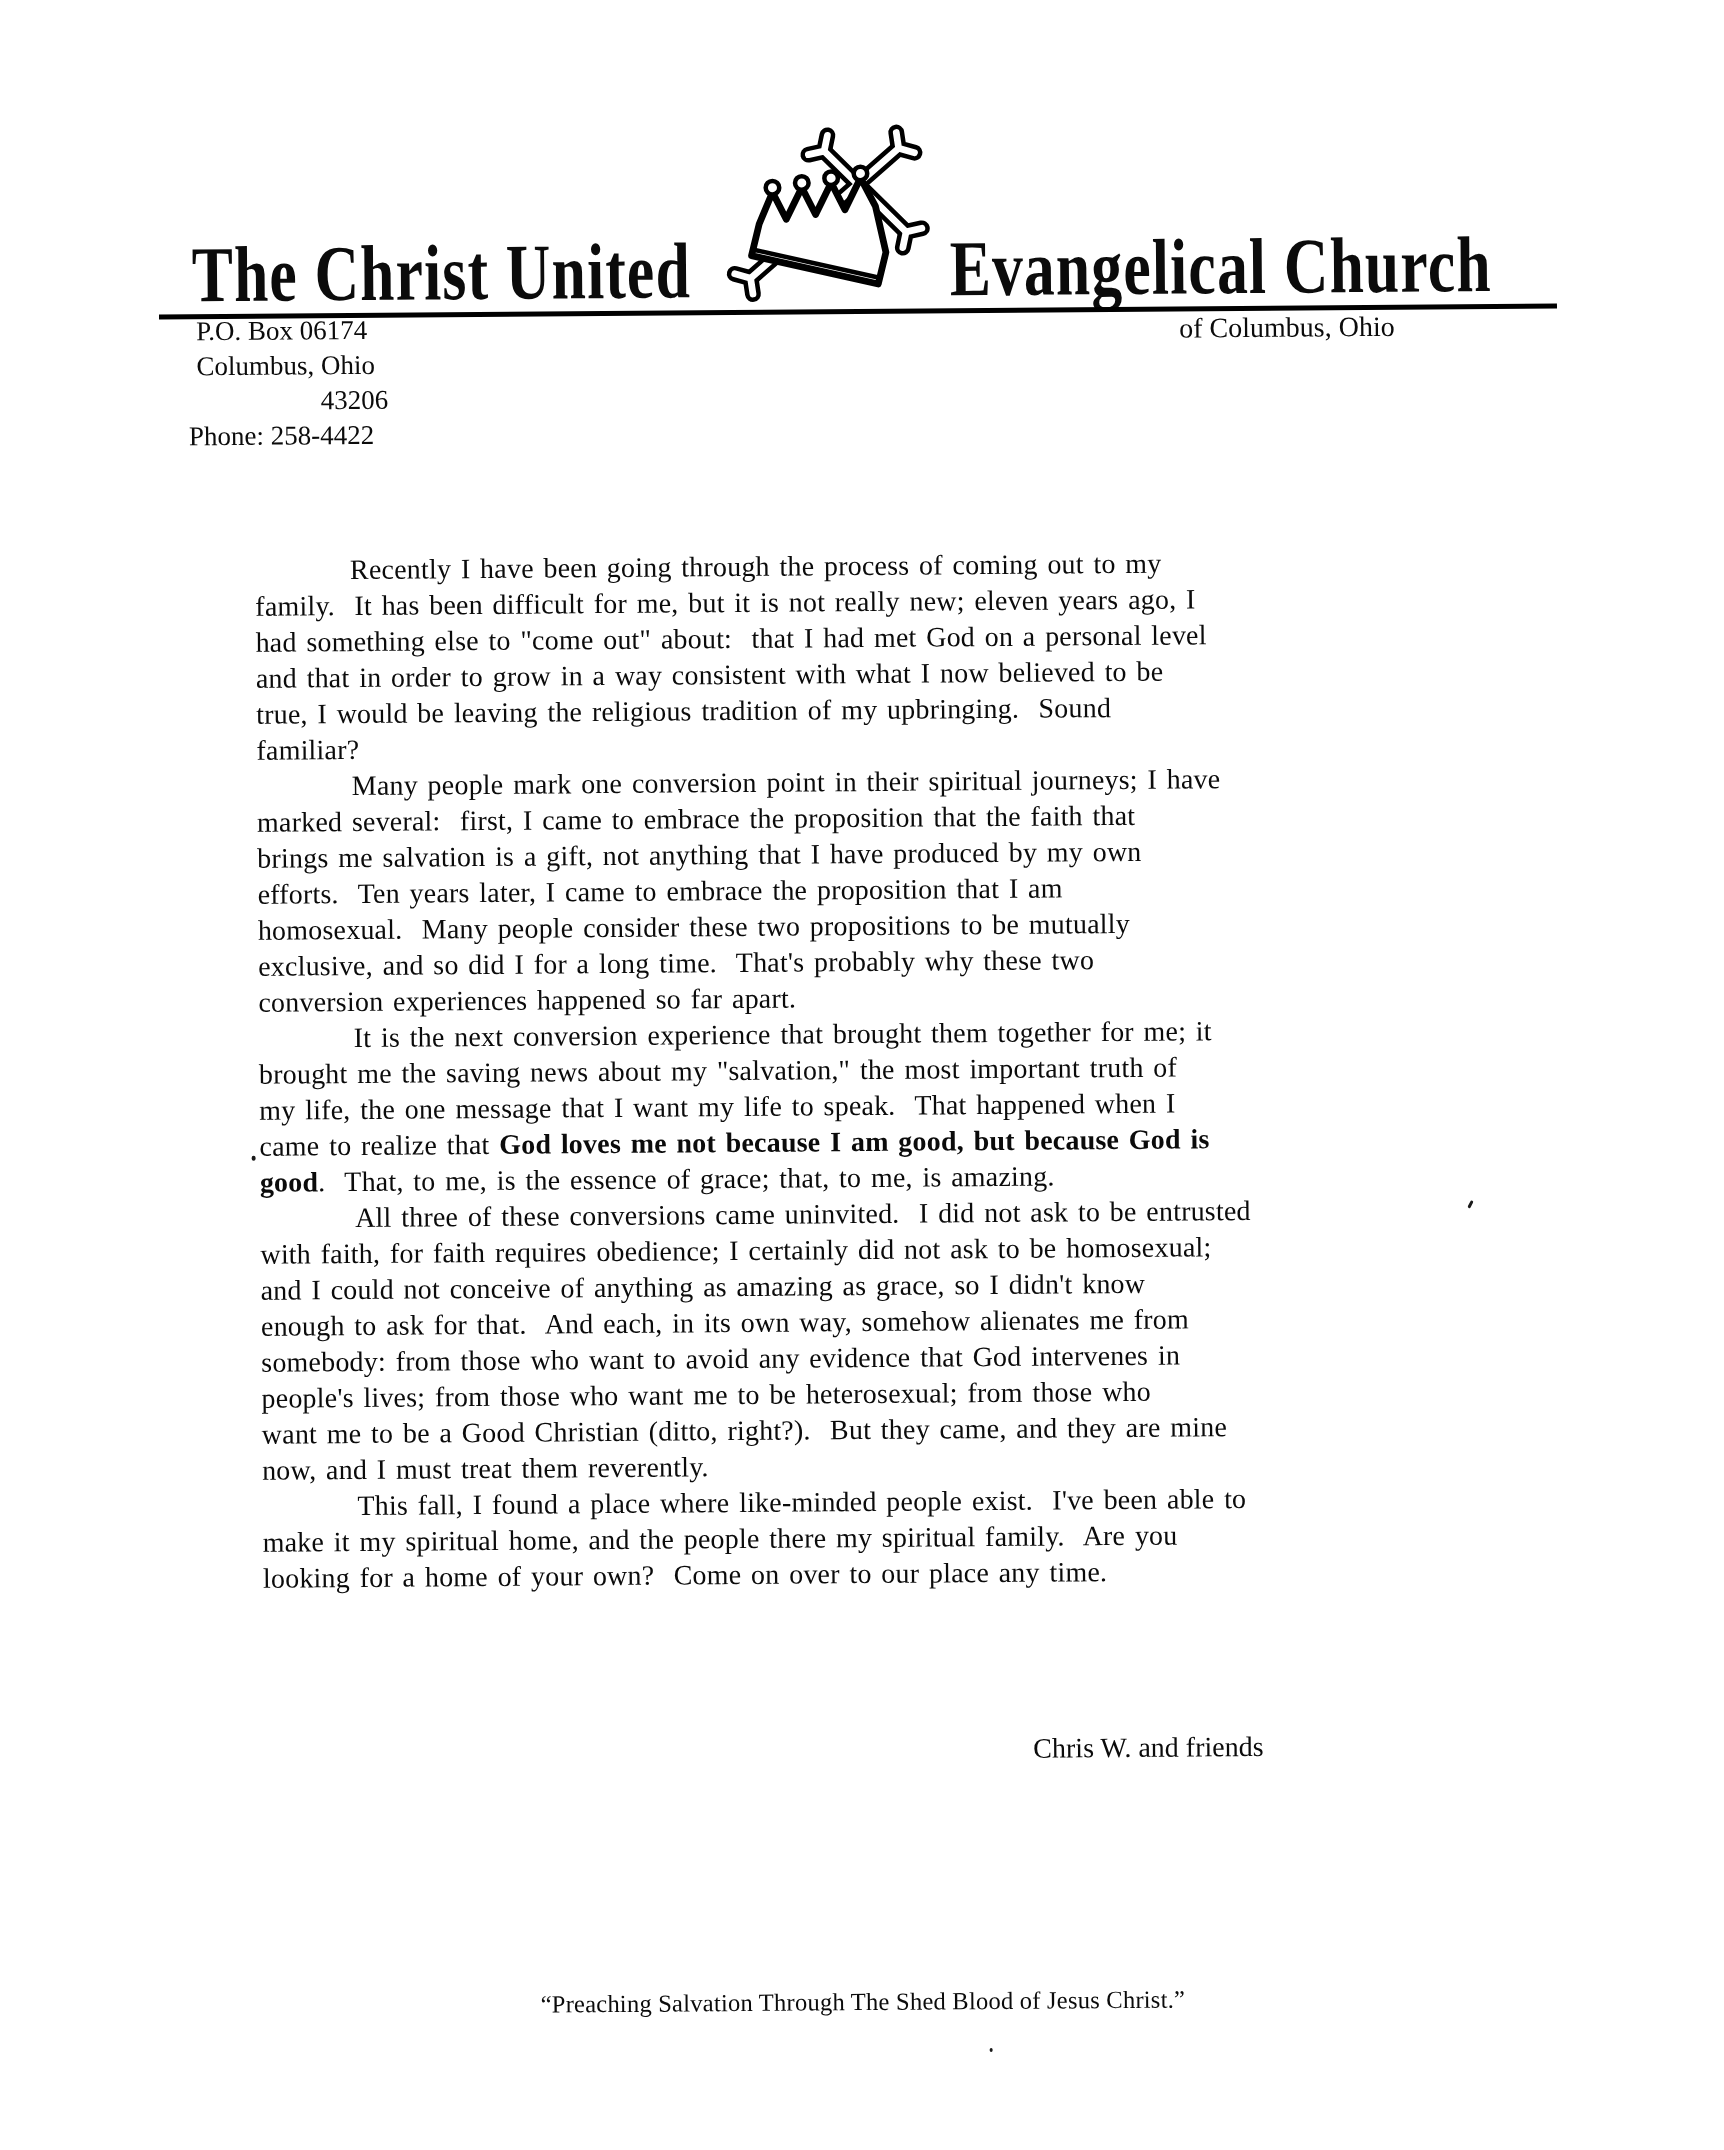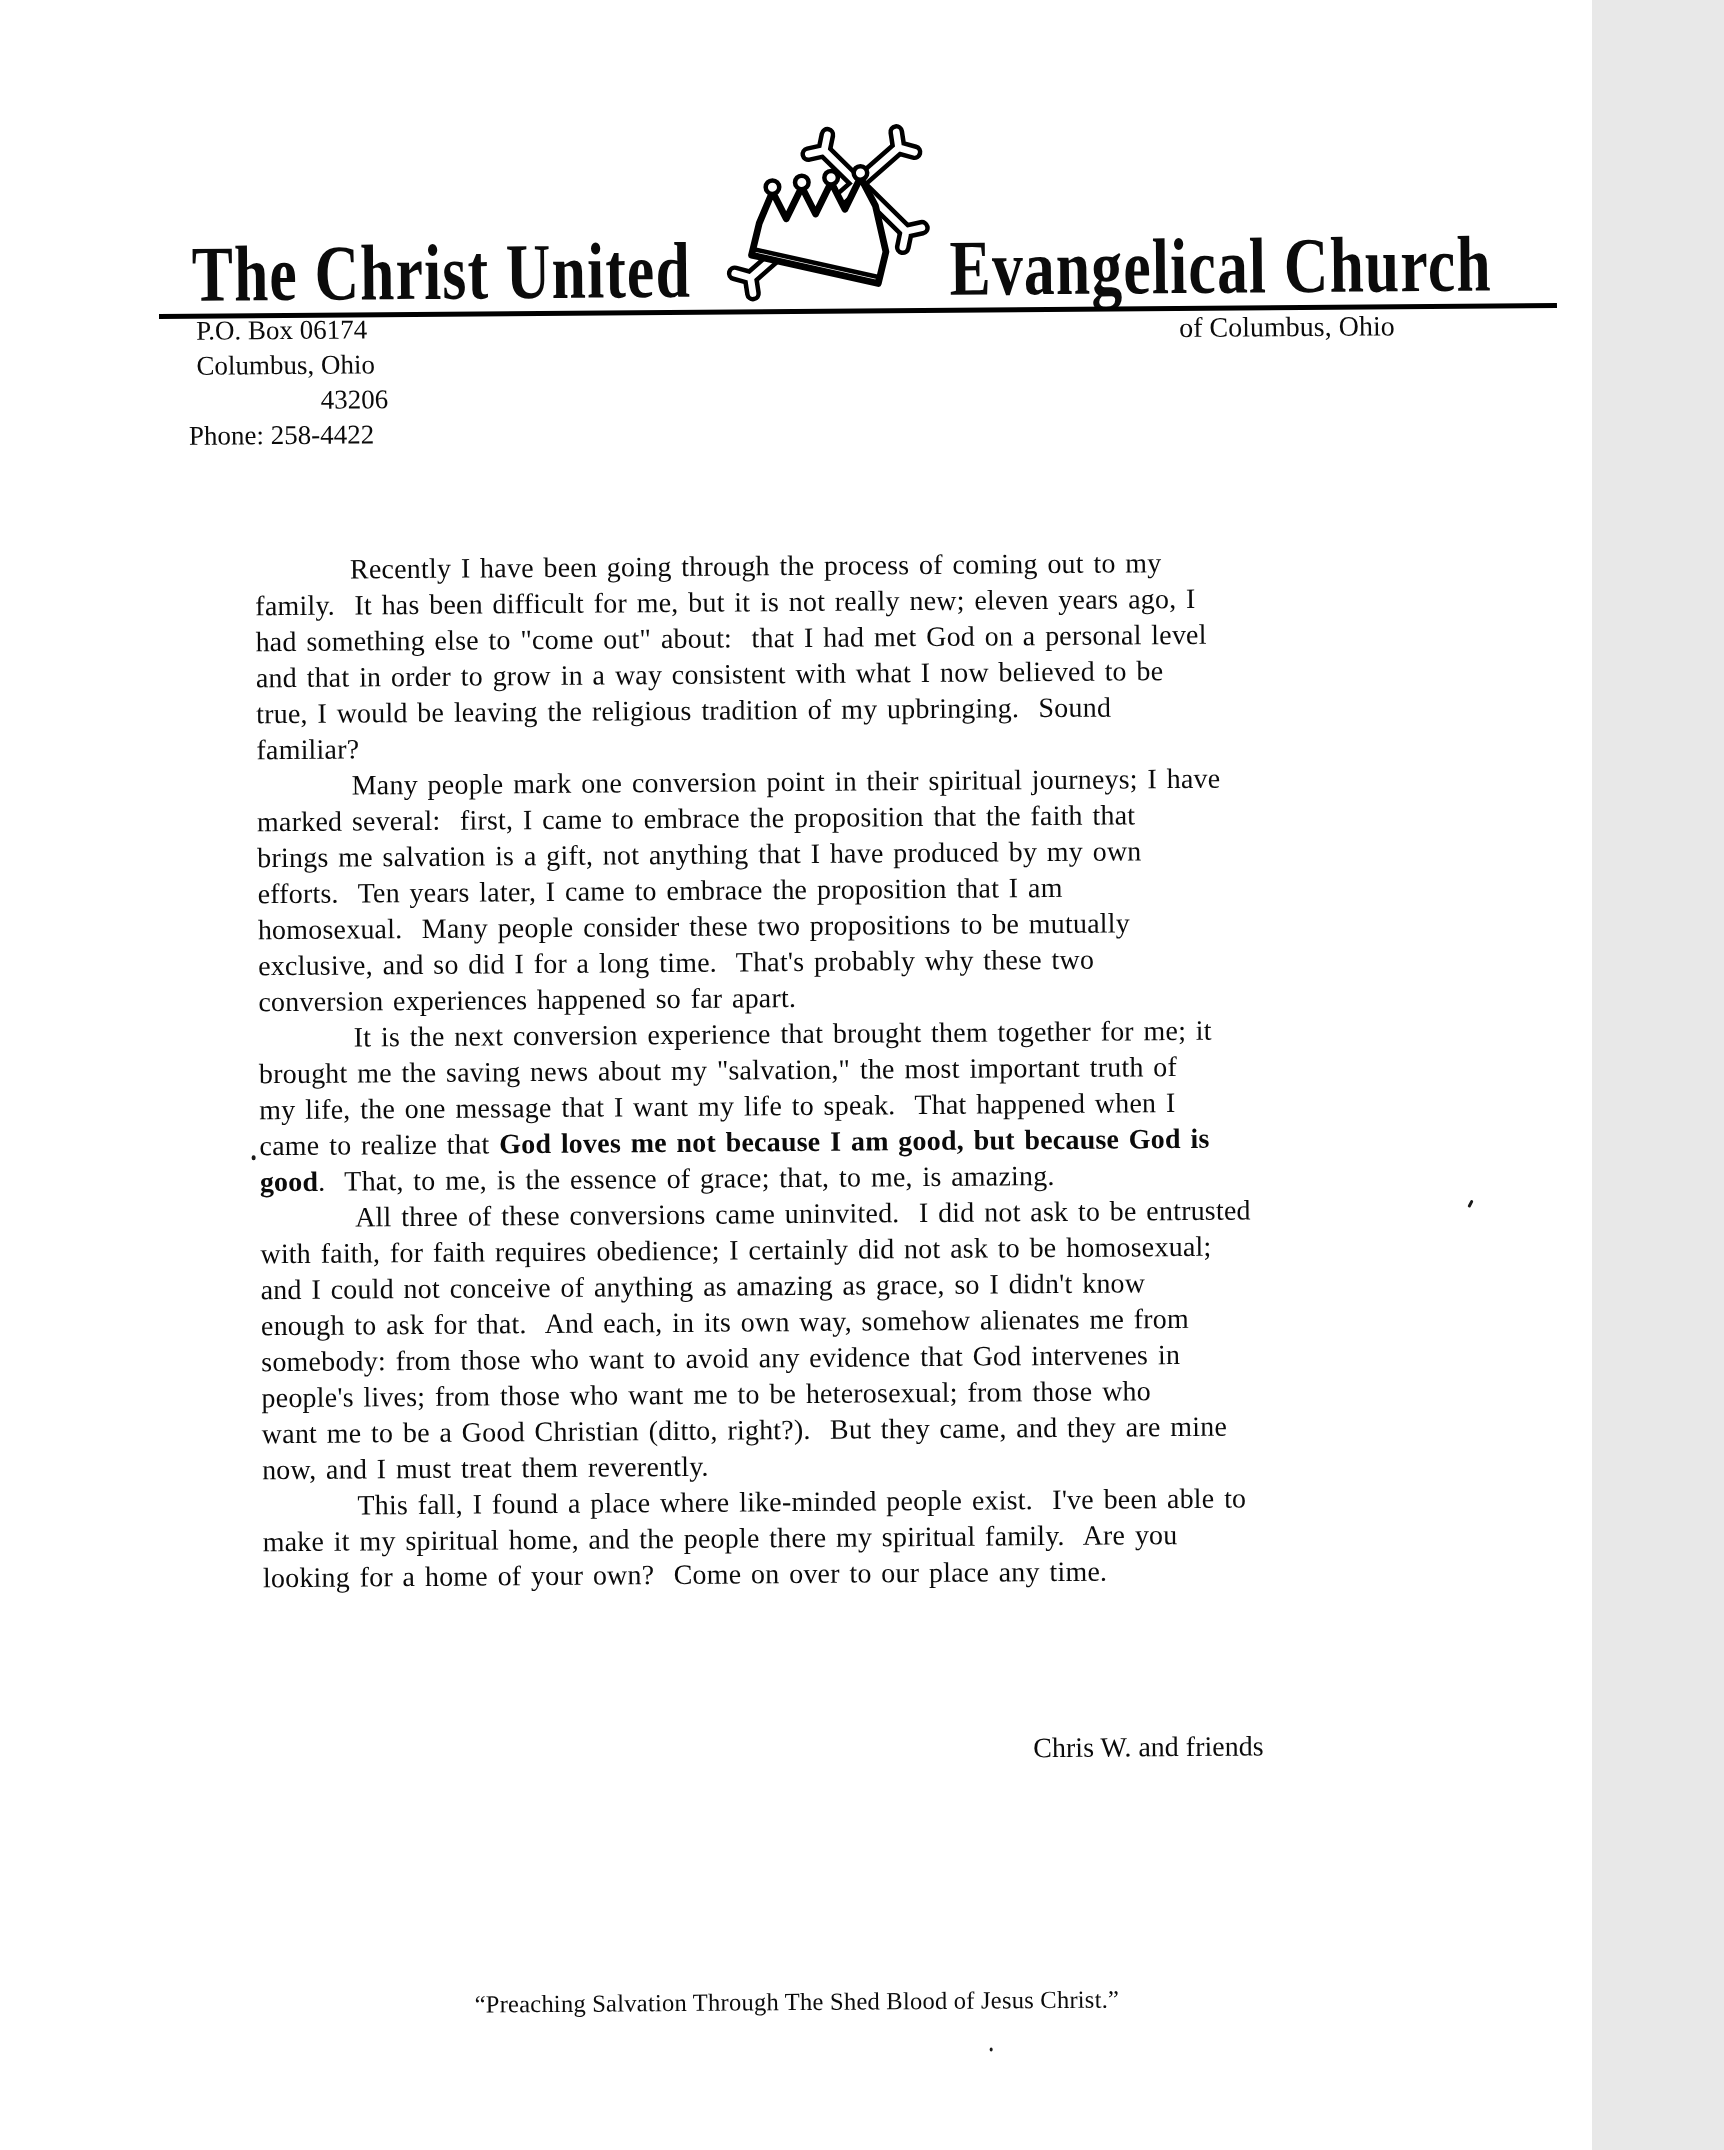--- a/index.html
+++ b/index.html
@@ -1,18 +1,18 @@
 <!DOCTYPE html>
 <html style="font-size:8px"><head>
 <meta charset="utf-8">
 <style>
   html,body { margin:0; padding:0; background:#e8e8e8; }
   .sheet {
     position:relative;
-    width:1592px; height:2151px;
+    width:1724px; height:2151px;
     background:#ffffff;
     overflow:hidden;
     font-family:"Liberation Serif", serif;
     color:#0b0b0b;
   }
   .tilt { position:absolute; inset:0; transform:rotate(-0.45deg); }
 
   
   .title {
     position:absolute;

